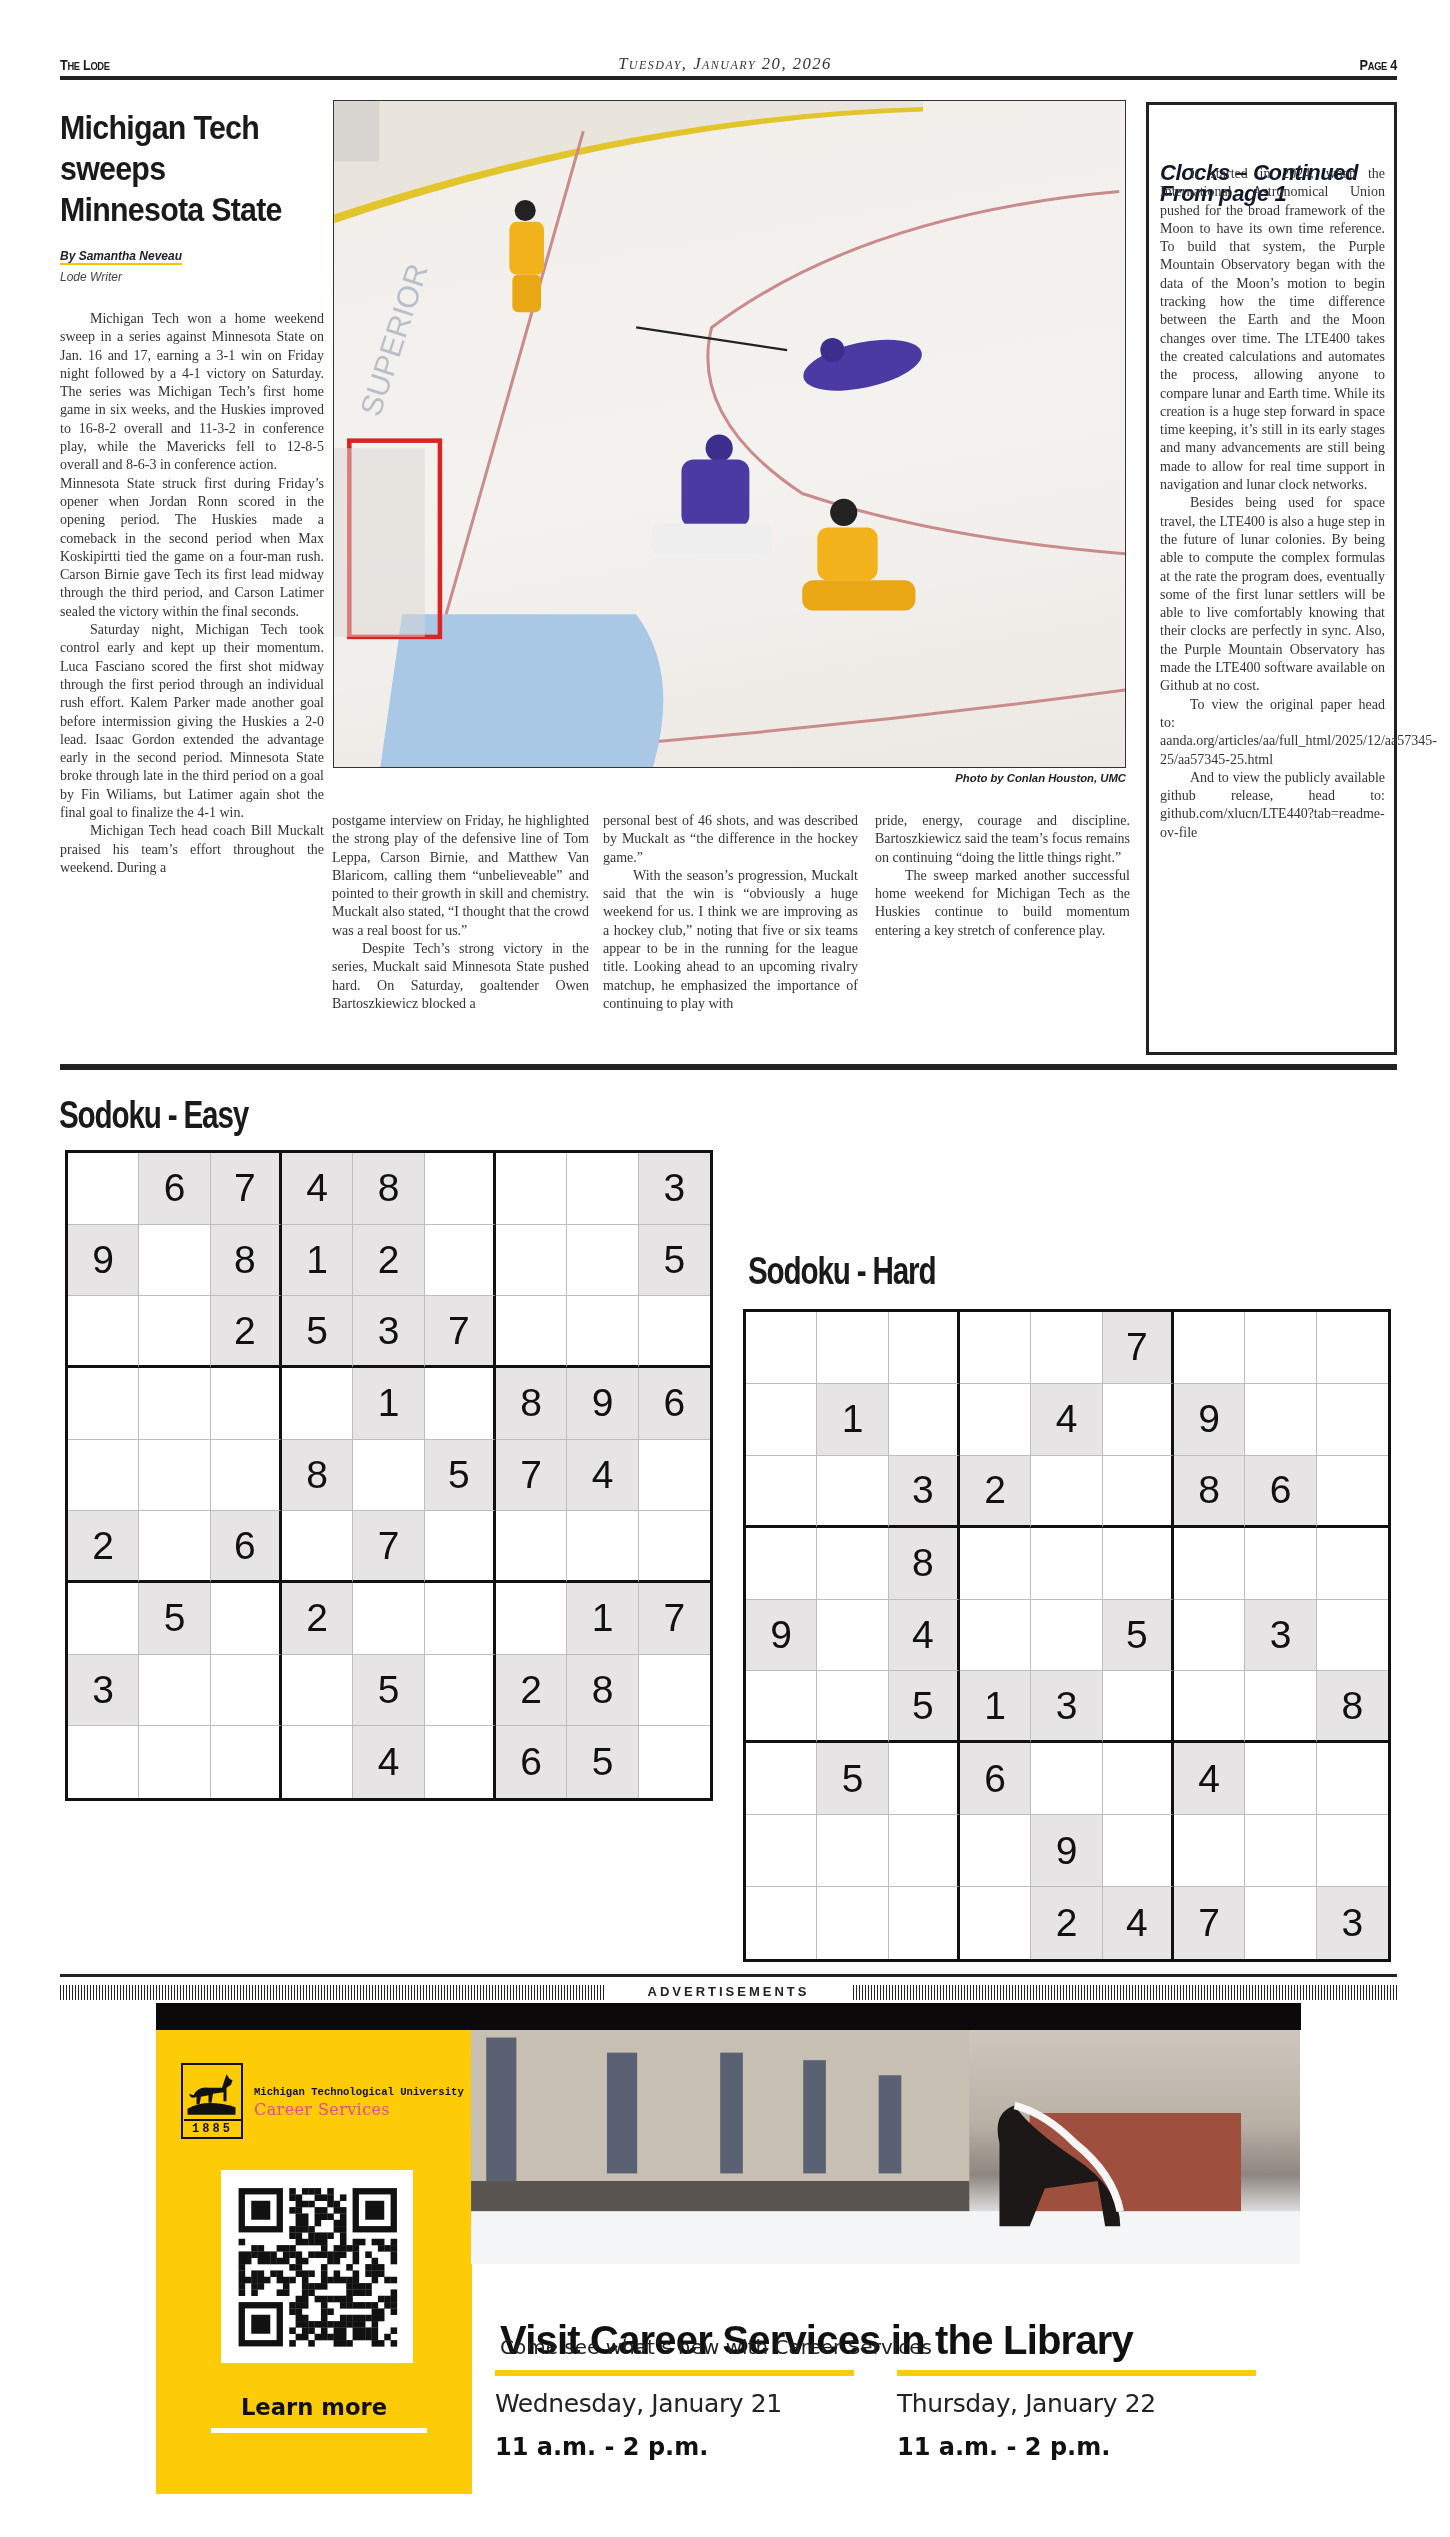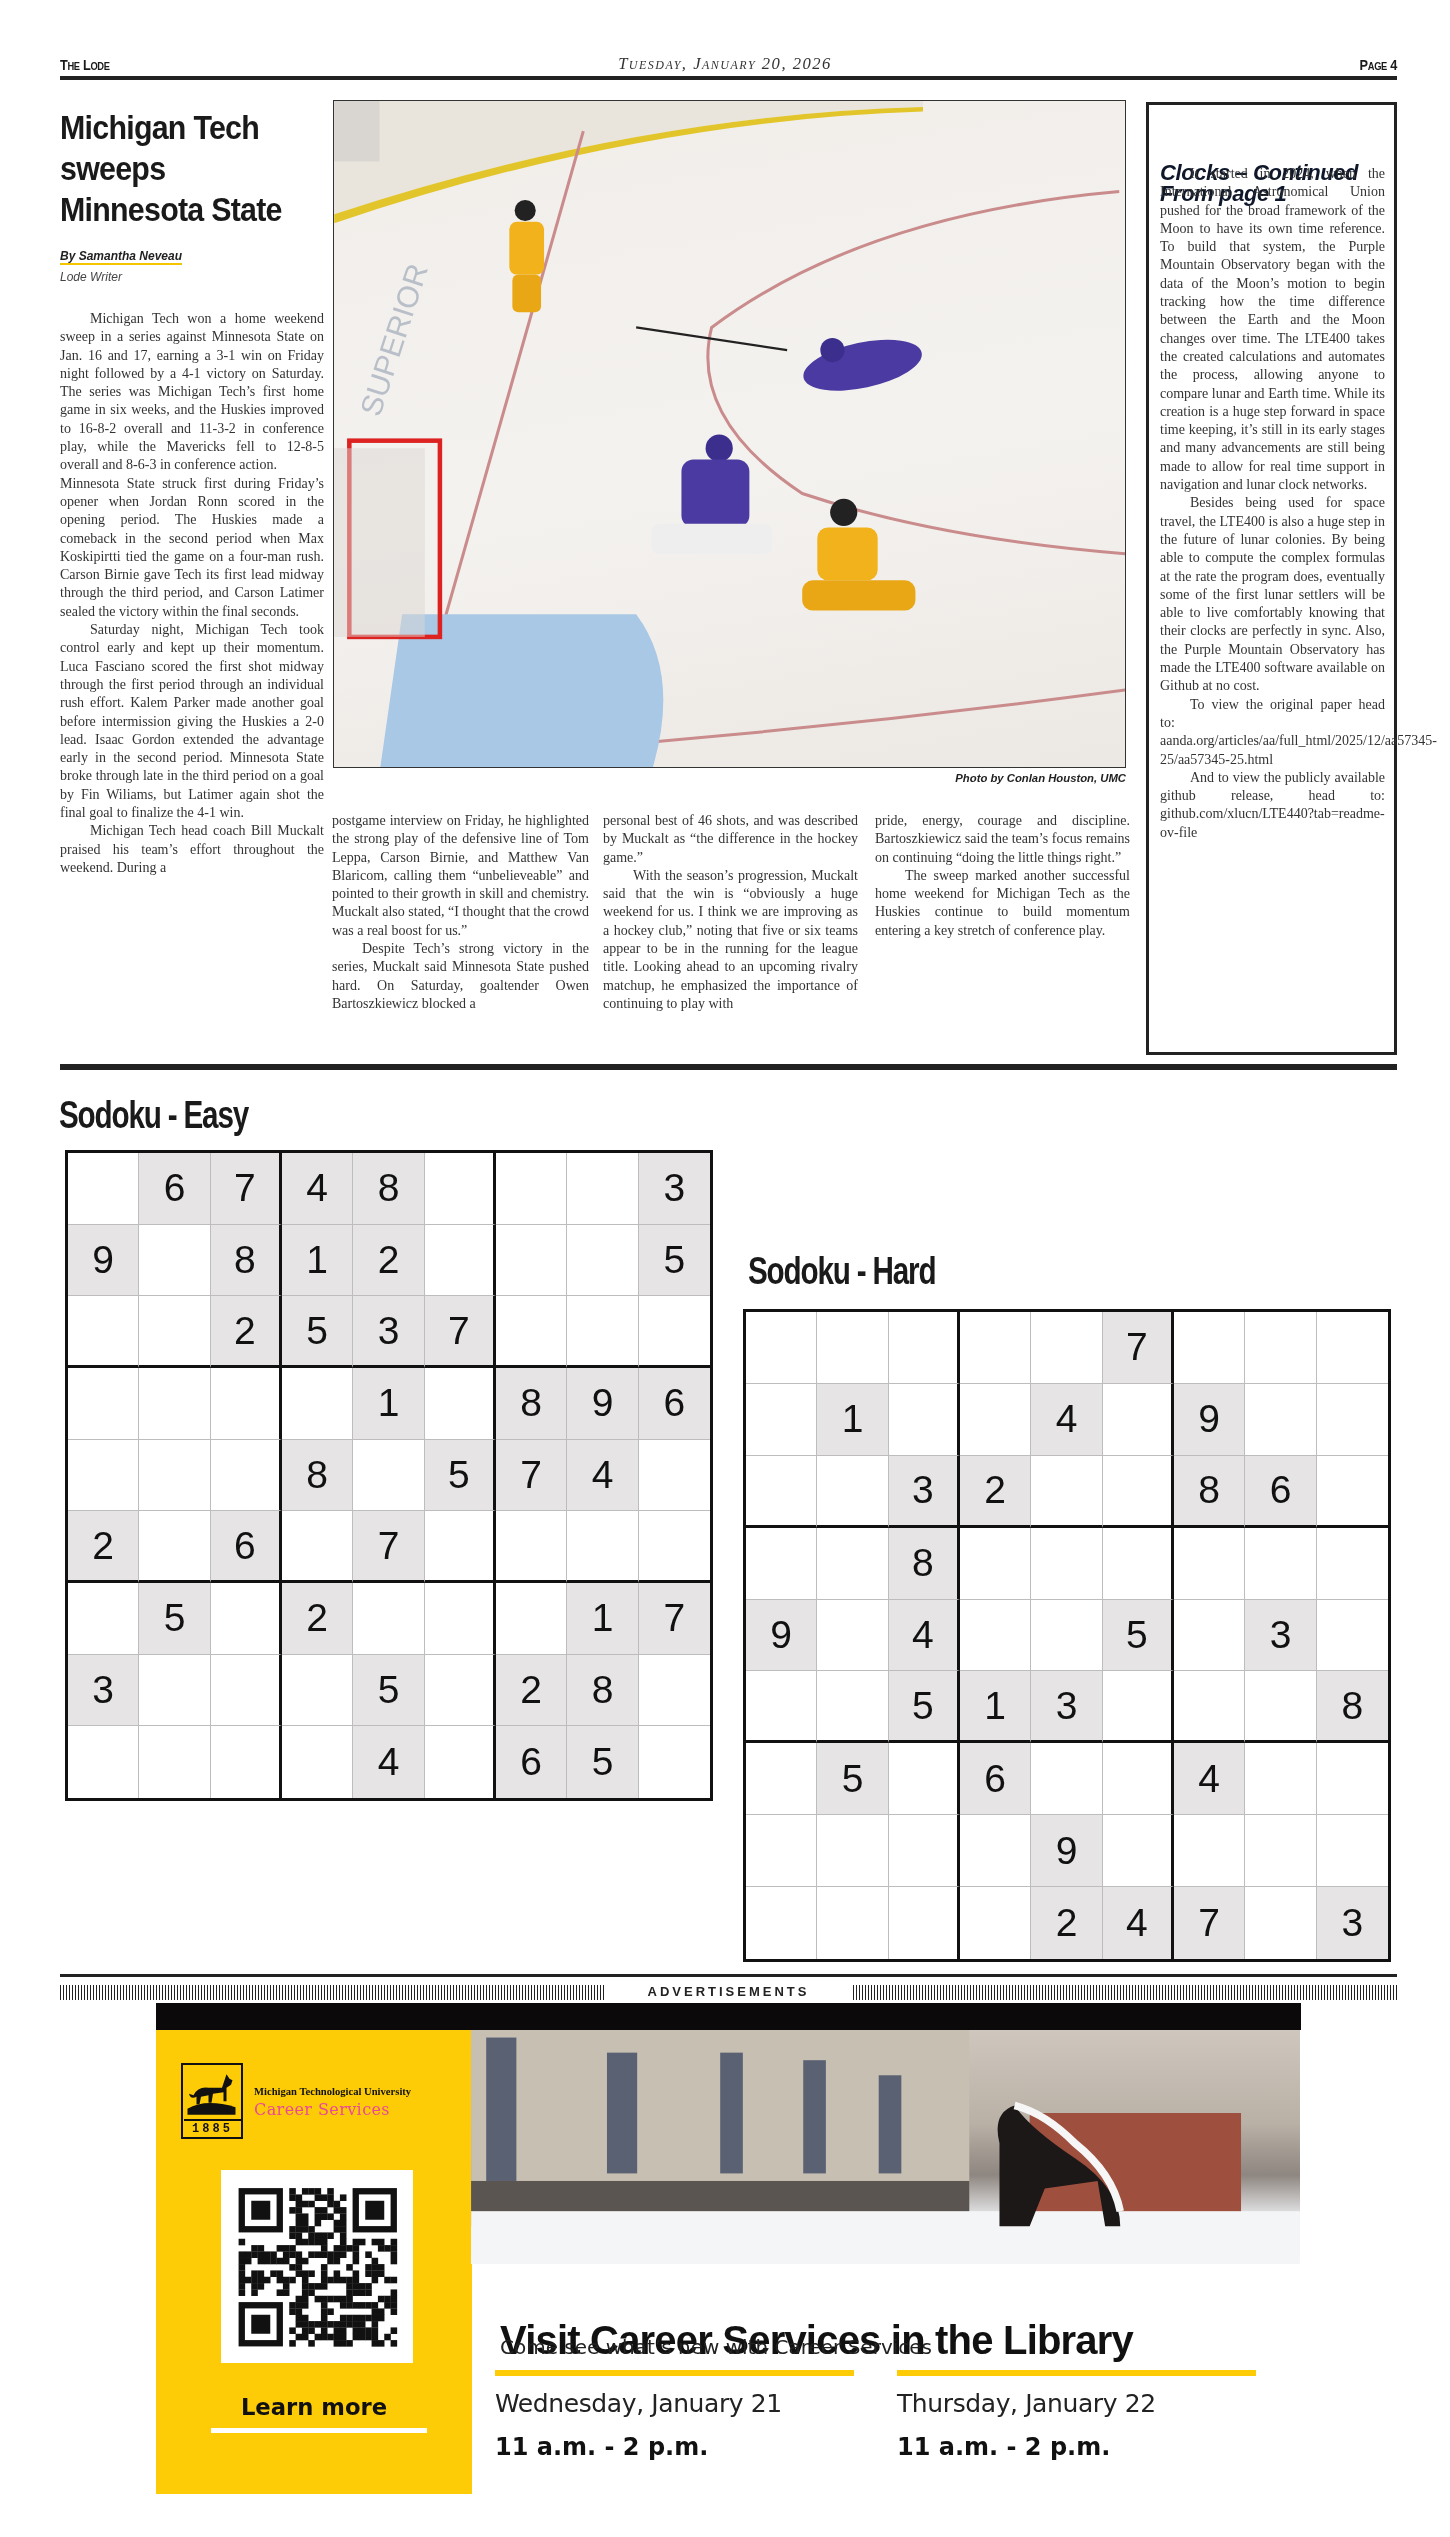--- a/index.html
+++ b/index.html
@@ -128,21 +128,21 @@
   }
   .logo-box {
     left: 181px; top: 2063px; width: 62px; height: 76px; border: 2.3px solid #111;
   }
   .logo-year {
     left: 184px; top: 2119px; width: 57px; text-align: center;
     font-family: "Liberation Mono", monospace; font-weight: bold; font-size: 12px;
     letter-spacing: 3px; color: #111; border-top: 2.3px solid #111; padding-top: 0.8px;
   }
   .logo-univ {
-    left: 254px; top: 2086px; font-family: Liberation Serif, serif; font-weight: bold;
+    left: 254px; top: 2086px; font-family: Liberation Mono, monospace; font-weight: bold;
     font-size: 10.6px; color: #111;
   }
   .logo-dept {
     left: 254px; top: 2100px; font-family: "DejaVu Serif", serif;
     font-size: 16px; color: #ec4899; letter-spacing: 0.4px;
   }
   .qr-wrap { left: 221px; top: 2170px; width: 192px; height: 193px; background: #fff; }
   .learn {
     left: 156px; top: 2394px; width: 316px; text-align: center;
     font-family: "DejaVu Sans", sans-serif; font-weight: bold; font-size: 22.7px; color: #111;

